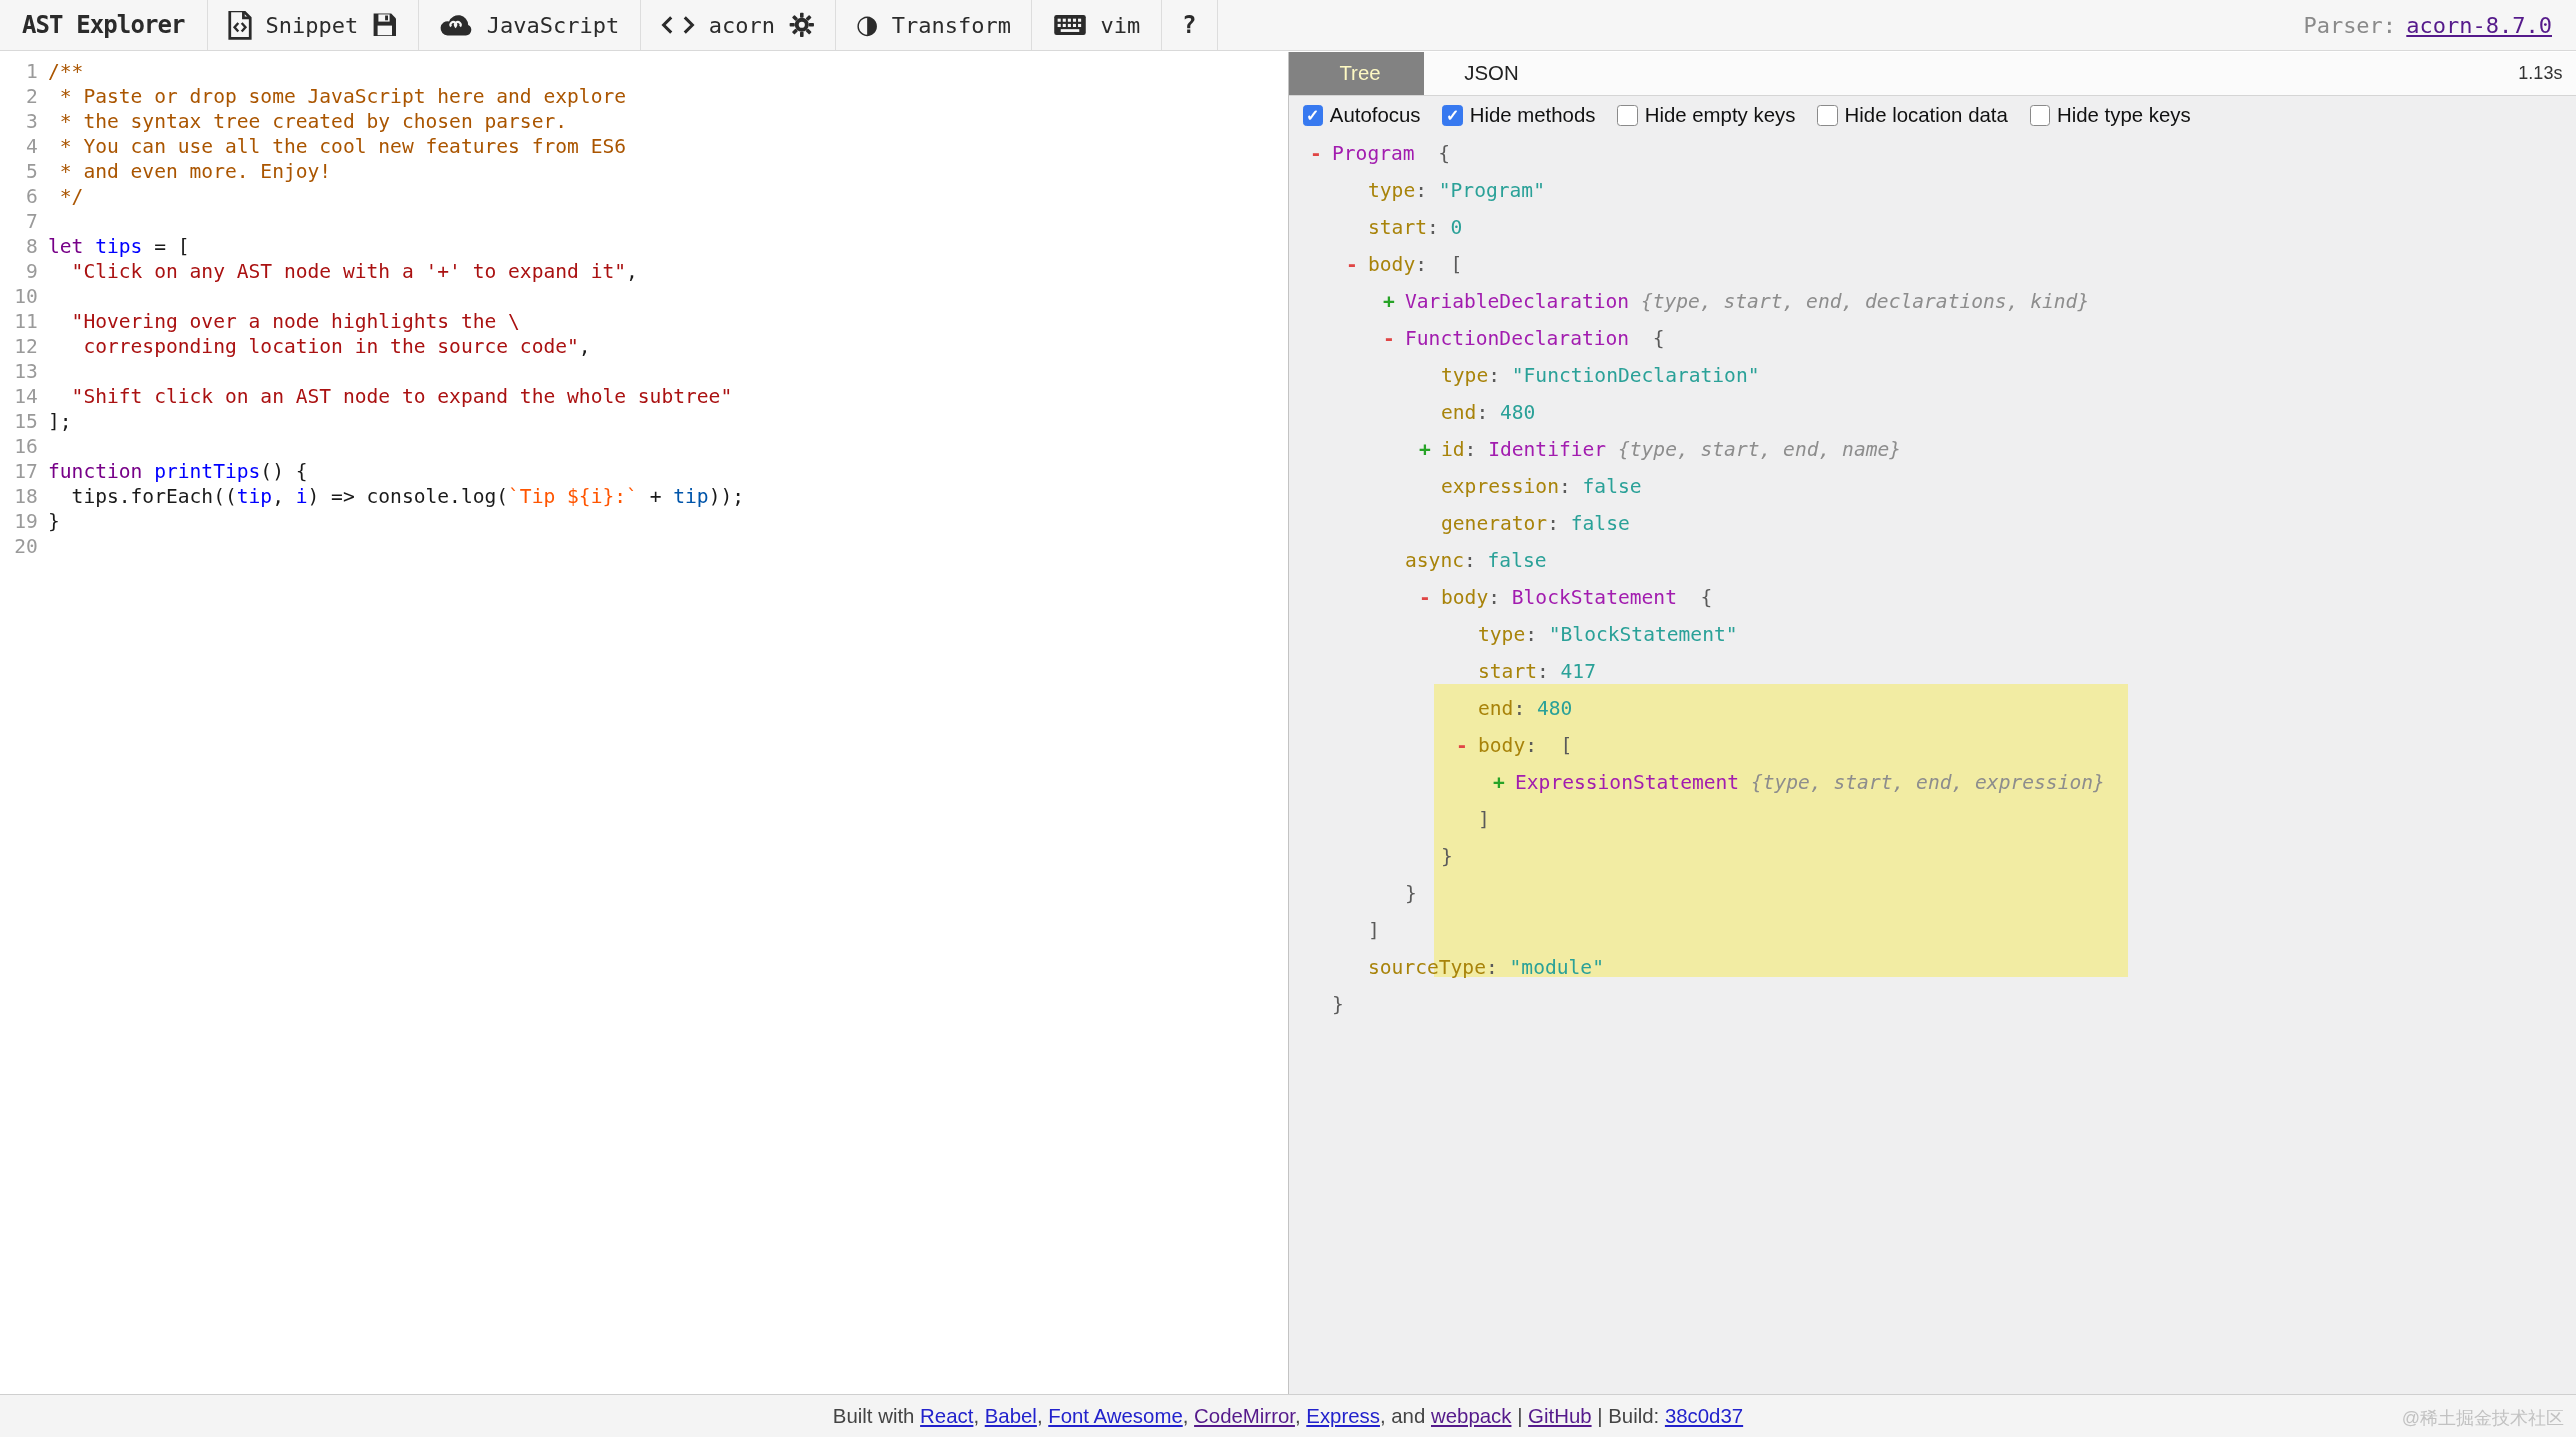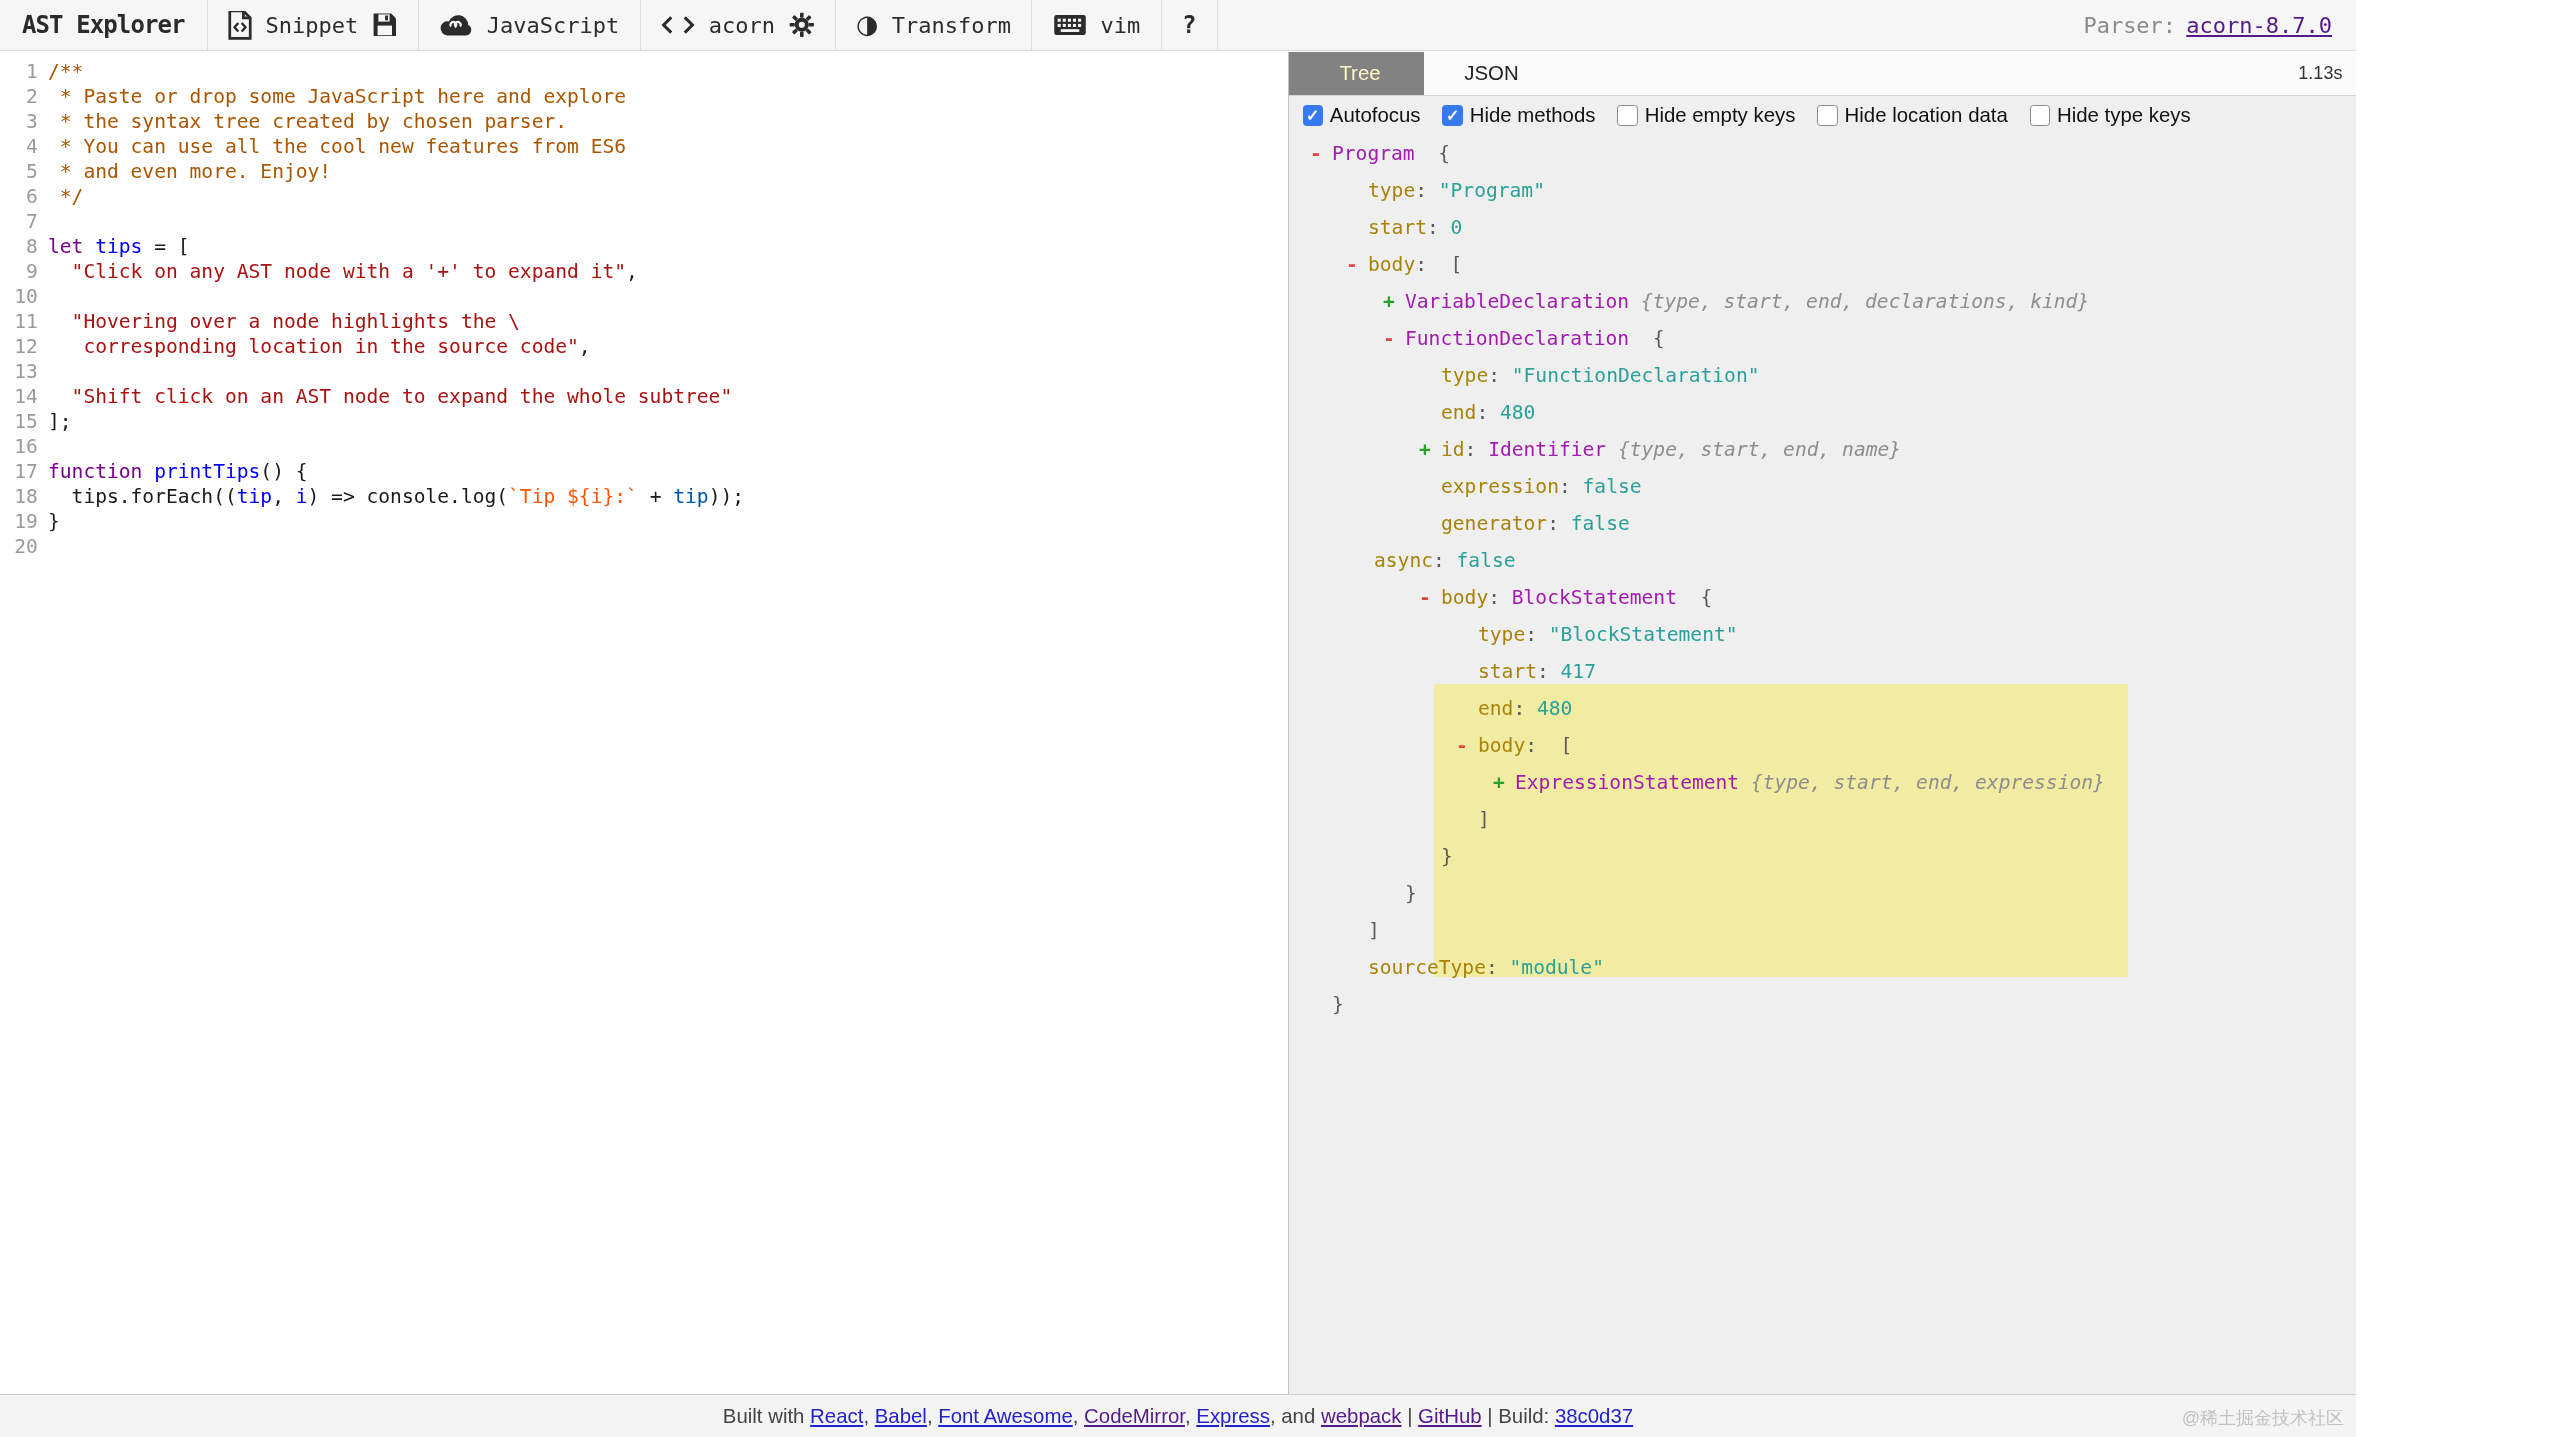--- a/index.html
+++ b/index.html
@@ -1,18 +1,18 @@
 <!DOCTYPE html>
 <html style="font-size:13.6px"><head>
 <meta charset="utf-8">
 <style>
   * { margin:0; padding:0; box-sizing:border-box; }
   html,body { width:2576px; height:1437px; overflow:hidden; background:#fff;
     font-family:"Liberation Sans", sans-serif; }
-  #app { position:relative; width:2356px; height:1437px; background:#fff; }
+  #app { position:relative; width:2576px; height:1437px; background:#fff; }
 
   
   .toolbar { position:absolute; top:0; left:0; right:0; height:51px;
     background:#f6f6f6; border-bottom:0.9px solid #d9d9d9; display:flex; align-items:stretch;
     font-family:"DejaVu Sans Mono", monospace; color:#2b2b2b; }
   .tb-title { display:flex; align-items:center; padding:0 22px; font-size:24px; font-weight:bold;
     letter-spacing:-0.9px; border-right:0.9px solid #ddd; }
   .tb-btn { display:flex; align-items:center; gap:13.6px; padding:0 20.4px; font-size:22px;
     border-right:0.9px solid #ddd; cursor:pointer; }
   .tb-btn svg { display:block; }
@@ -237,21 +237,21 @@
           <div class="trow" style="padding-left: 79px;"><span class="tk-key">type</span><span class="tk-punct">: </span><span class="tk-str">"Program"</span></div>
           <div class="trow" style="padding-left: 79px;"><span class="tk-key">start</span><span class="tk-punct">: </span><span class="tk-num">0</span></div>
           <div class="trow" style="padding-left: 79px;"><span class="exp minus">-</span><span class="tk-key">body</span><span class="tk-punct">:  [</span></div>
           <div class="trow" style="padding-left: 116px;"><span class="exp plus">+</span><span class="tk-node">VariableDeclaration</span><span class="tk-prev"> {type, start, end, declarations, kind}</span></div>
           <div class="trow" style="padding-left: 116px;"><span class="exp minus">-</span><span class="tk-node">FunctionDeclaration</span><span class="tk-punct">  {</span></div>
           <div class="trow" style="padding-left: 152px;"><span class="tk-key">type</span><span class="tk-punct">: </span><span class="tk-str">"FunctionDeclaration"</span></div>
           <div class="trow" style="padding-left: 152px;"><span class="tk-key">end</span><span class="tk-punct">: </span><span class="tk-num">480</span></div>
           <div class="trow" style="padding-left: 152px;"><span class="exp plus">+</span><span class="tk-key">id</span><span class="tk-punct">: </span><span class="tk-node">Identifier</span><span class="tk-prev"> {type, start, end, name}</span></div>
           <div class="trow" style="padding-left: 152px;"><span class="tk-key">expression</span><span class="tk-punct">: </span><span class="tk-num">false</span></div>
           <div class="trow" style="padding-left: 152px;"><span class="tk-key">generator</span><span class="tk-punct">: </span><span class="tk-num">false</span></div>
-          <div class="trow" style="padding-left: 85px;"><span class="tk-key">async</span><span class="tk-punct">: </span><span class="tk-num">false</span></div>
+          <div class="trow" style="padding-left: 116px;"><span class="tk-key">async</span><span class="tk-punct">: </span><span class="tk-num">false</span></div>
           <div class="trow" style="padding-left: 152px;"><span class="exp minus">-</span><span class="tk-key">body</span><span class="tk-punct">: </span><span class="tk-node">BlockStatement</span><span class="tk-punct">  {</span></div>
           <div class="trow" style="padding-left: 189px;"><span class="tk-key">type</span><span class="tk-punct">: </span><span class="tk-str">"BlockStatement"</span></div>
           <div class="trow" style="padding-left: 189px;"><span class="tk-key">start</span><span class="tk-punct">: </span><span class="tk-num">417</span></div>
           <div class="trow" style="padding-left: 189px;"><span class="tk-key">end</span><span class="tk-punct">: </span><span class="tk-num">480</span></div>
           <div class="trow" style="padding-left: 189px;"><span class="exp minus">-</span><span class="tk-key">body</span><span class="tk-punct">:  [</span></div>
           <div class="trow" style="padding-left: 226px;"><span class="exp plus">+</span><span class="tk-node">ExpressionStatement</span><span class="tk-prev"> {type, start, end, expression}</span></div>
           <div class="trow" style="padding-left: 189px;"><span class="tk-punct">]</span></div>
           <div class="trow" style="padding-left: 152px;"><span class="tk-punct">}</span></div>
           <div class="trow" style="padding-left: 116px;"><span class="tk-punct">}</span></div>
           <div class="trow" style="padding-left: 79px;"><span class="tk-punct">]</span></div>

